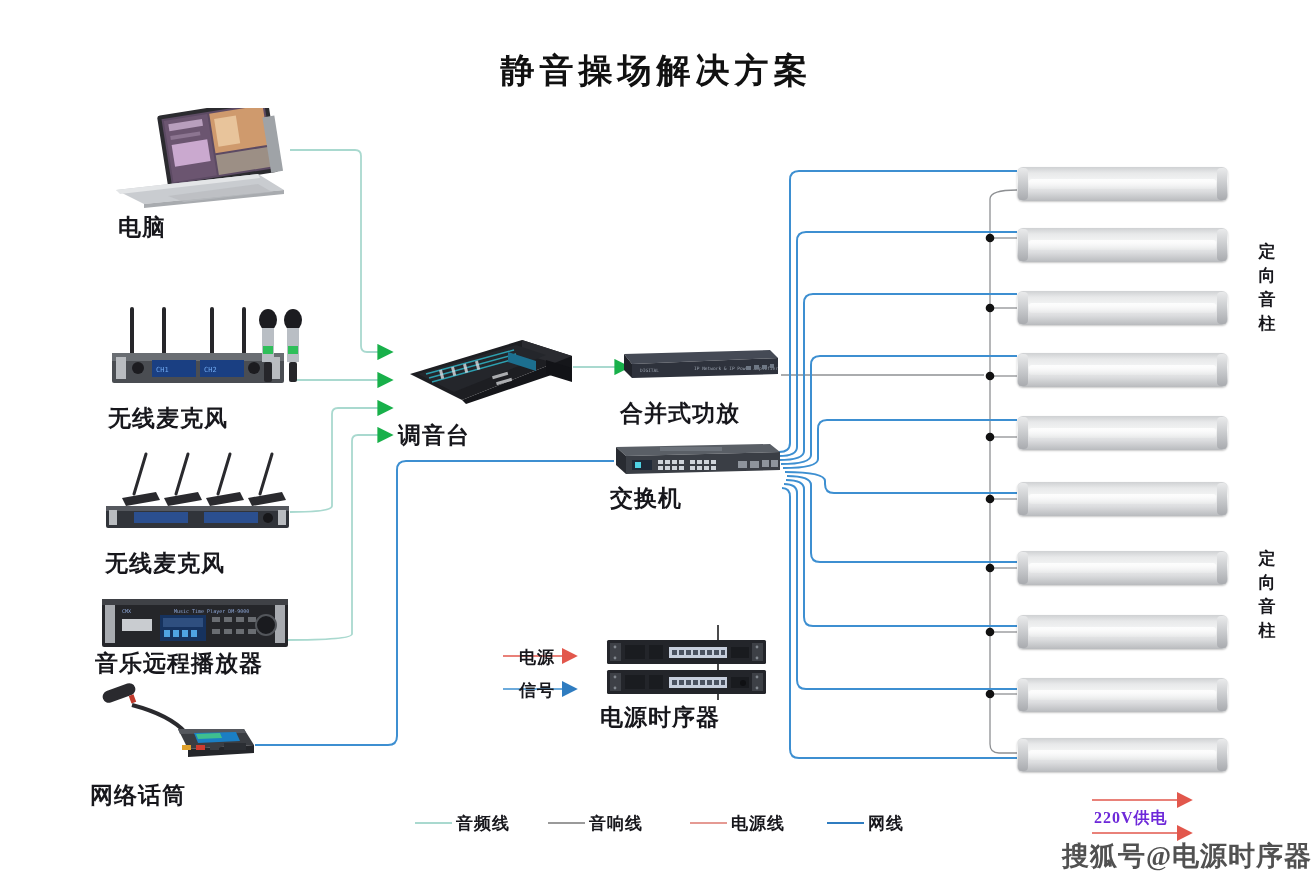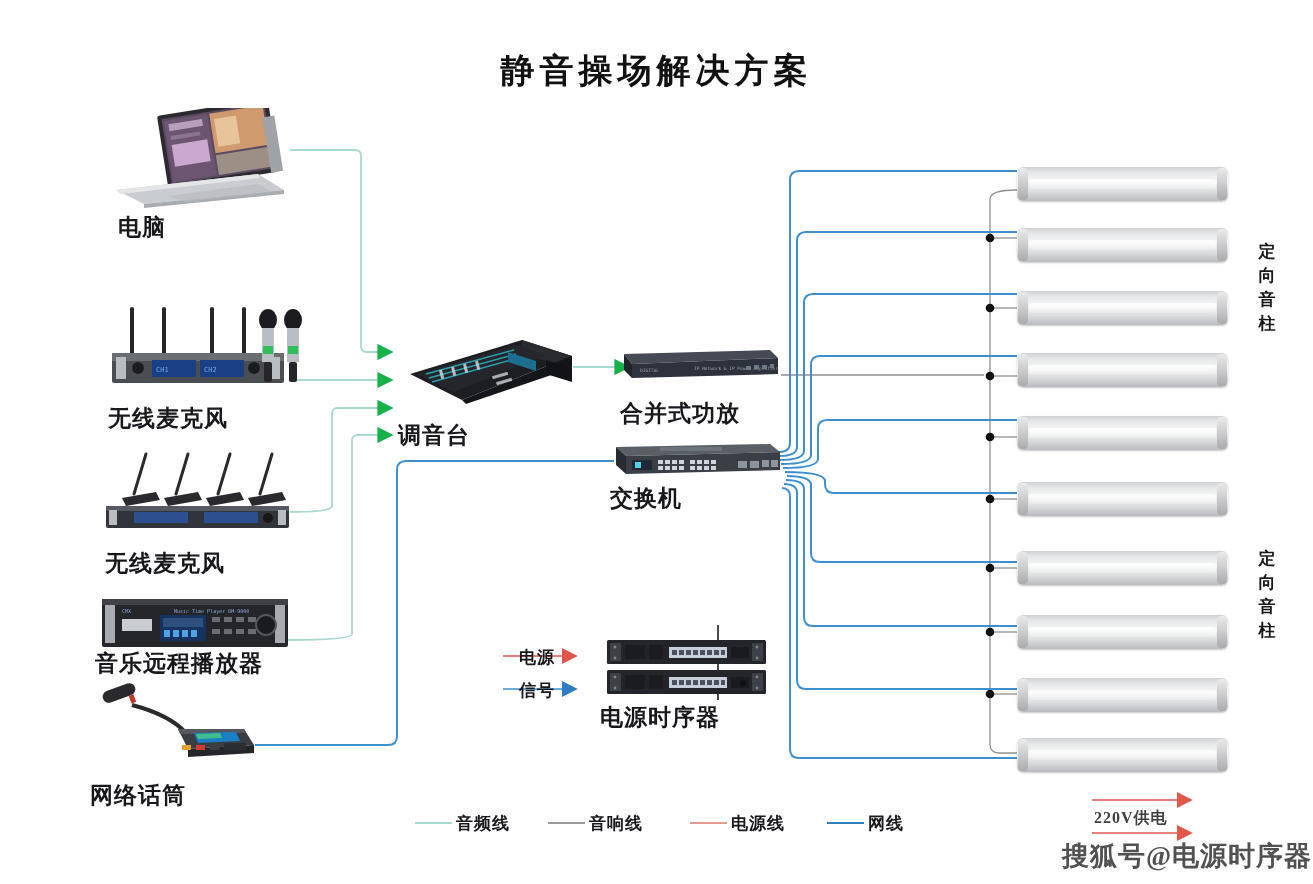--- a/index.html
+++ b/index.html
@@ -11,21 +11,21 @@
   .cap{position:absolute;text-align:left;font-size:23px;color:#17171c;
        font-family:"Liberation Serif","DejaVu Serif",serif;font-weight:700;letter-spacing:1px;
        white-space:nowrap;}
   #title{position:absolute;left:0;top:48px;width:1313px;text-align:center;
          font-size:34px;font-weight:700;color:#111;letter-spacing:5px;}
   .vlabel{position:absolute;width:26px;font-size:17px;font-weight:700;color:#17171c;
           line-height:24px;text-align:center;letter-spacing:0;}
   .legend-txt{position:absolute;font-size:17px;font-weight:700;color:#17171c;letter-spacing:1px;white-space:nowrap;}
   .wm{position:absolute;left:1062px;top:838px;font-size:27px;font-weight:700;
       color:#2b2b2b;opacity:.82;letter-spacing:1px;white-space:nowrap;}
-  .pw{position:absolute;font-size:16px;font-weight:700;color:#404040;letter-spacing:1px;white-space:nowrap;}
+  .pw{position:absolute;font-size:16px;font-weight:700;color:#6d28d9;letter-spacing:1px;white-space:nowrap;}
   
   .spk{position:absolute;width:211px;height:34px;border-radius:6px;
        background:linear-gradient(180deg,#cfd1d3 0%,#e8e9ea 18%,#f4f5f5 42%,#dcdddf 72%,#b9bbbe 100%);
        box-shadow:0 1px 2px rgba(0,0,0,.22);}
   .spk:before,.spk:after{content:"";position:absolute;top:1px;height:32px;width:10px;border-radius:4px;
        background:linear-gradient(180deg,#e9eaeb,#c3c5c8 60%,#a9abaf);}
   .spk:before{left:1px;} .spk:after{right:1px;}
   .spk i{position:absolute;left:12px;right:12px;top:12px;height:10px;border-radius:3px;
        background:linear-gradient(180deg,rgba(255,255,255,.85),rgba(255,255,255,.18));}
 </style>

